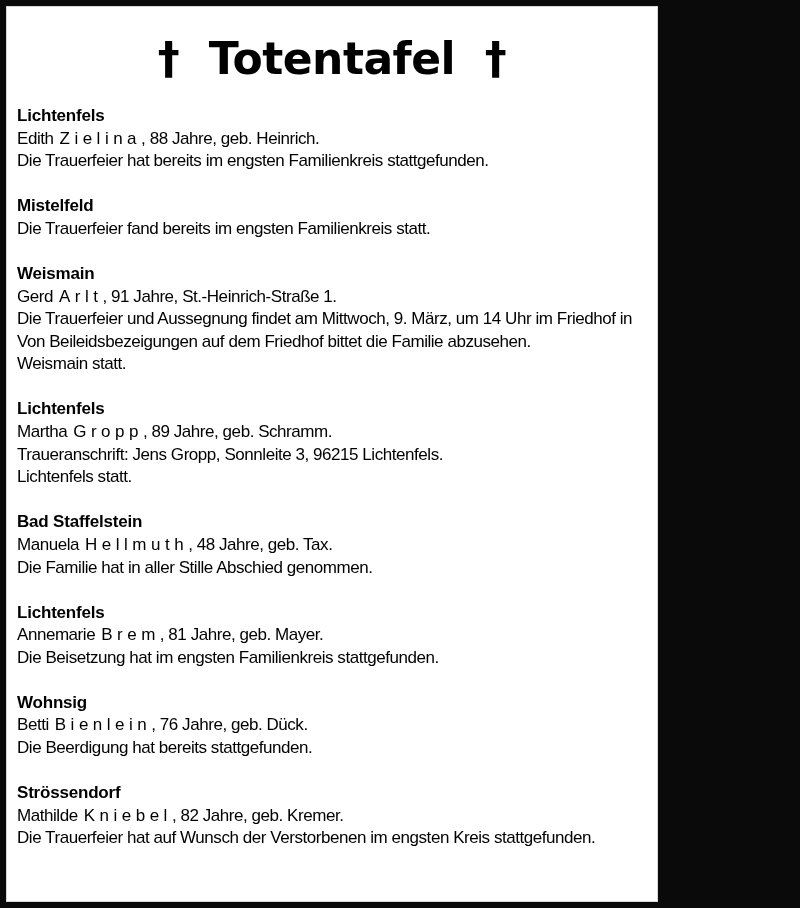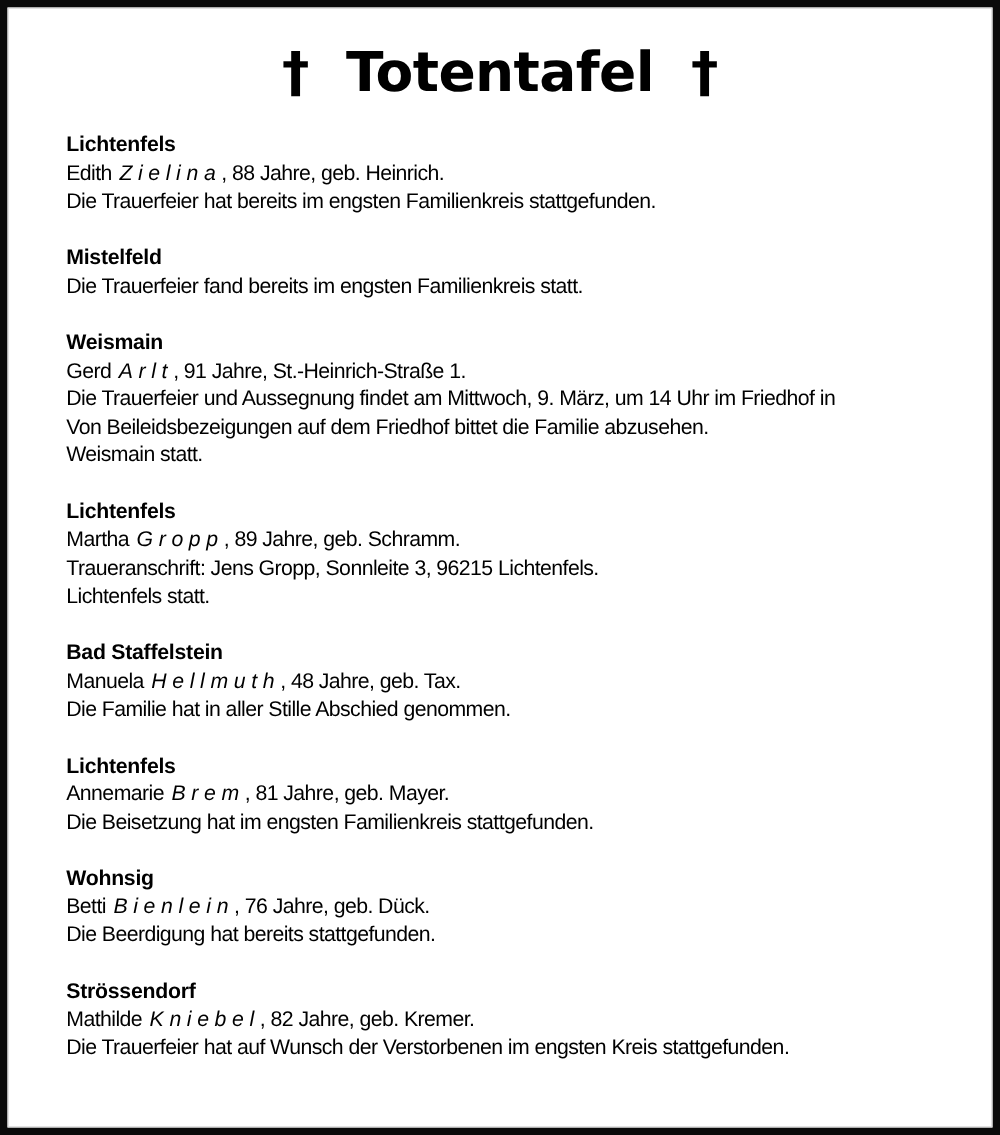--- a/index.html
+++ b/index.html
@@ -5,21 +5,21 @@
     html, body { margin: 0; padding: 0; }
     body {
       width: 800px; height: 908px;
       background: #0a0a0a;
       position: relative;
       overflow: hidden;
     }
     .page {
       position: absolute;
       left: 6px; top: 6px;
-      width: 788px; height: 896px;
+      width: 652px; height: 896px;
       background: #ffffff;
       box-sizing: border-box;
       border: 1px solid #d8d8d8;
       color: #000;
       font-family: "DejaVu Sans", sans-serif;
     }
     .title {
       position: absolute;
       left: 0; right: 0; top: 24px;
       text-align: center;
@@ -28,30 +28,30 @@
       font-size: 44px;
       line-height: 56px;
       letter-spacing: -0.5px;
       white-space: pre;
     }
     .entries {
       position: absolute;
       left: 10px; top: 98px;
       right: 12px;
     }
-    .entry { margin-bottom: 22.5px; margin-left: 36px; }
+    .entry { margin-bottom: 22.5px; }
     .line {
       font-size: 17px;
       line-height: 22.6px;
       white-space: nowrap;
       letter-spacing: -0.45px;
       font-family: "Liberation Sans", sans-serif;
     }
     .place { font-weight: bold; letter-spacing: -0.2px; }
-    .surname { letter-spacing: 4.5px; font-style: italic; }
+    .surname { letter-spacing: 4.5px; }
     .first { margin-right: 6px; }
   </style>
 </head>
 <body>
 
 <div class="page">
   <div class="title">†  Totentafel  †</div>
 
   <div class="entries">
 

